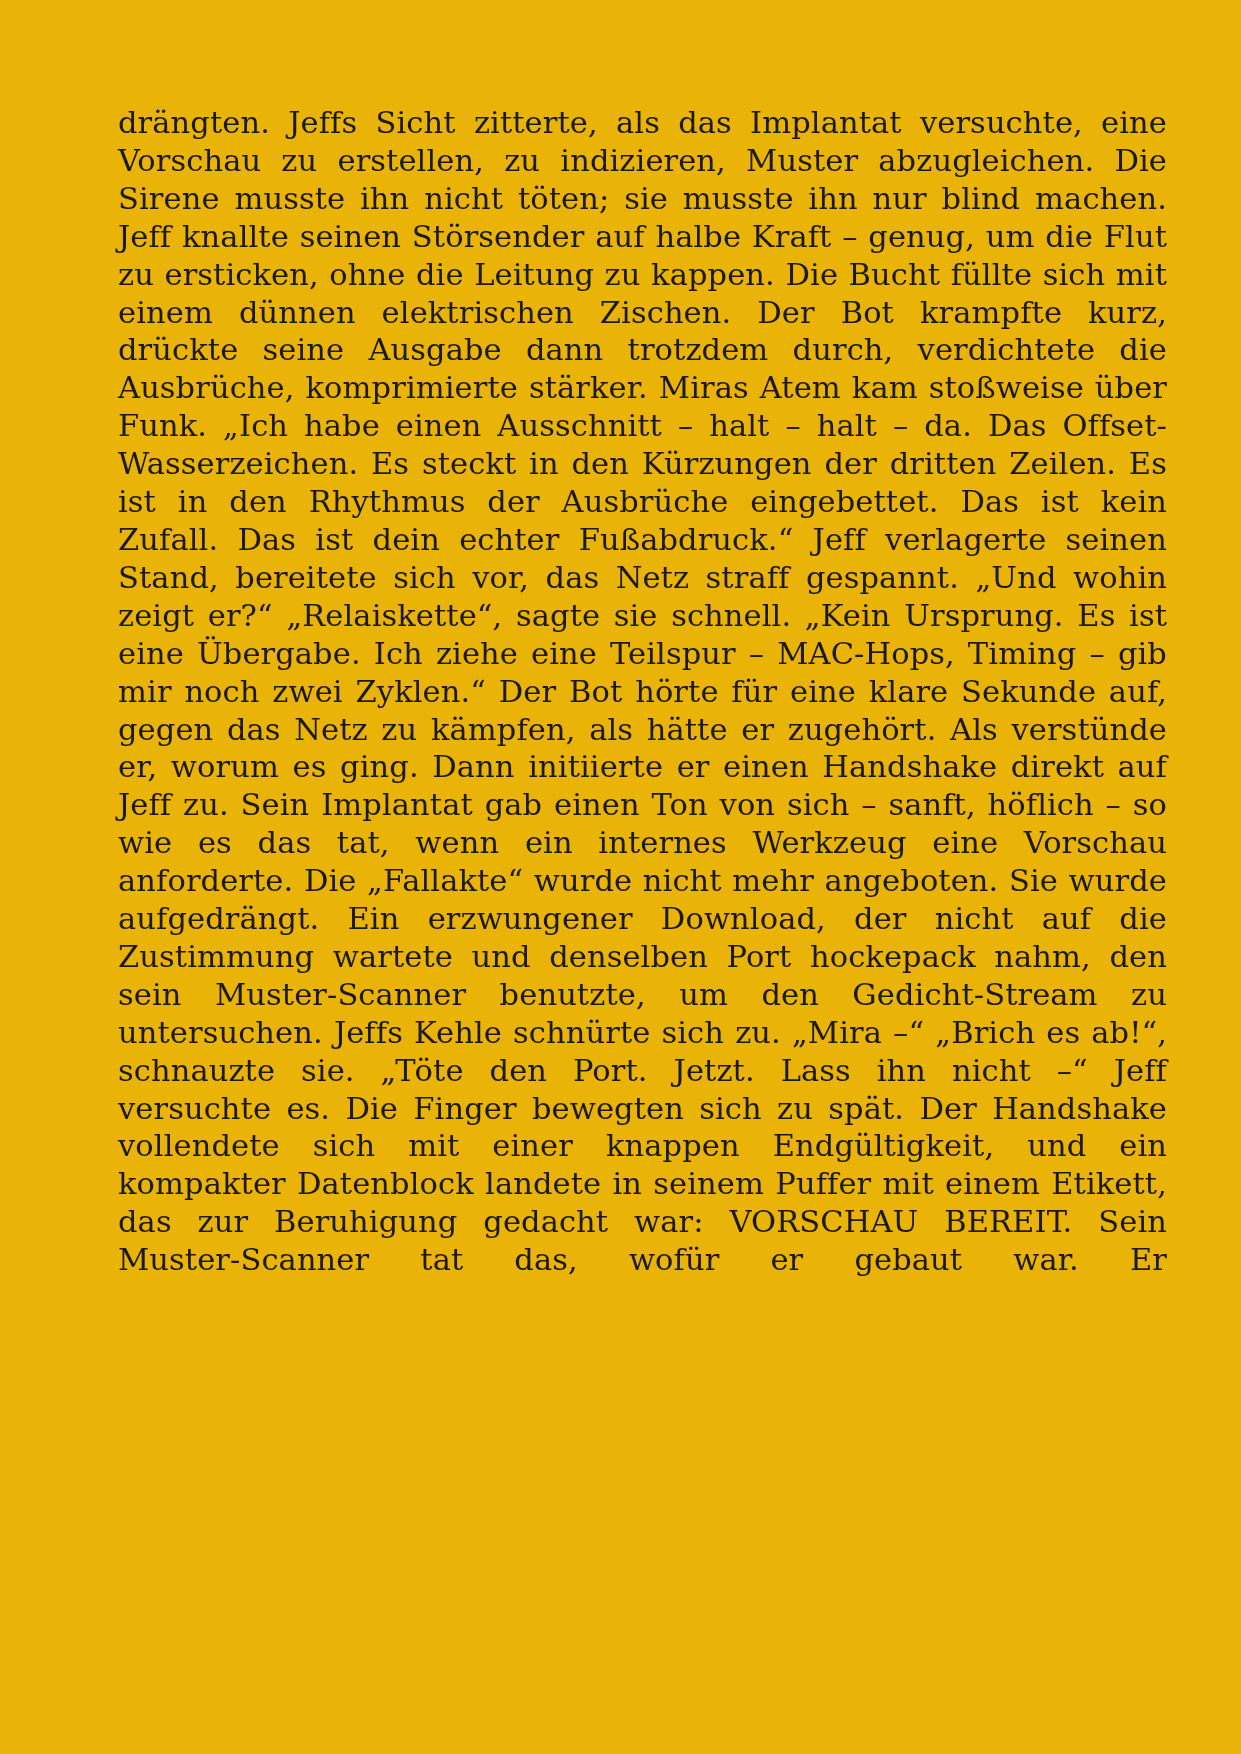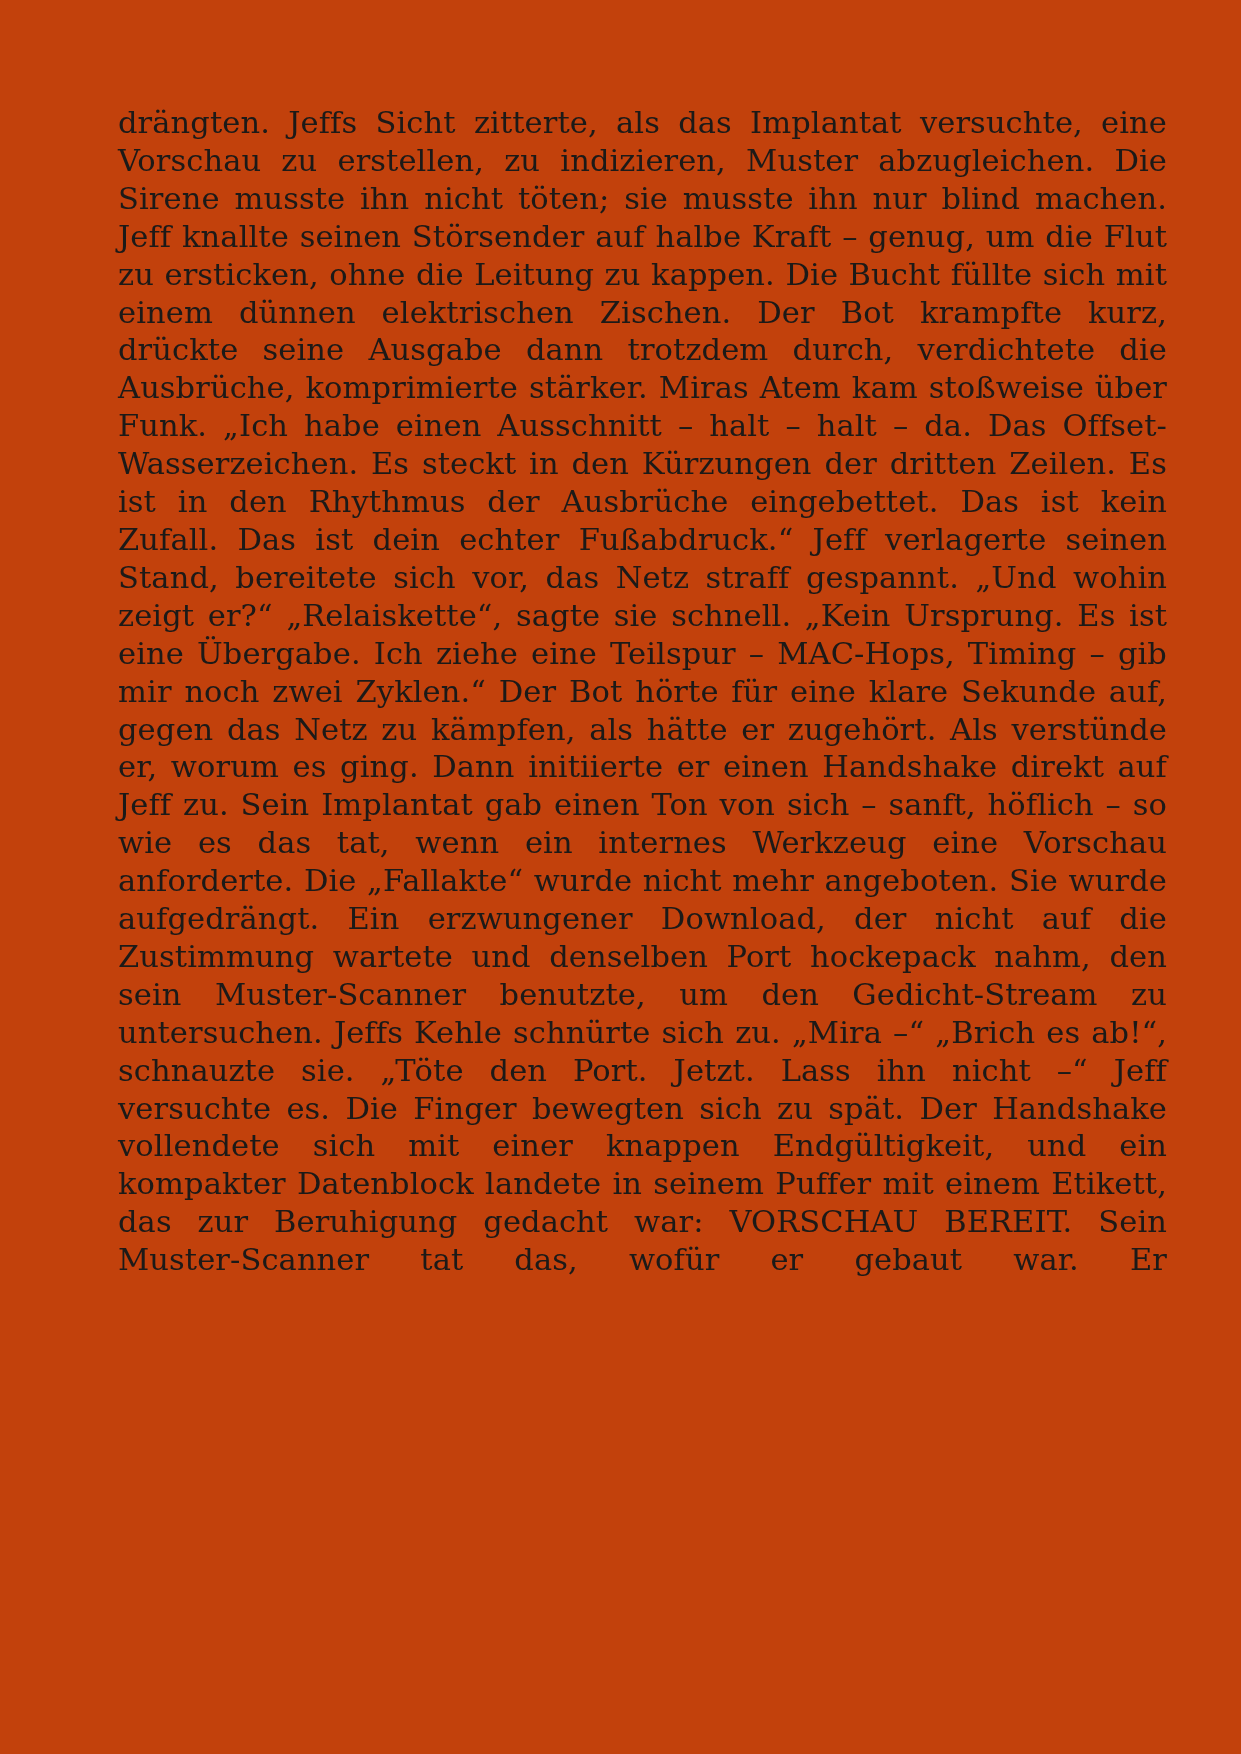--- a/index.html
+++ b/index.html
@@ -11,21 +11,21 @@
     height: 1754px;
     background: #e3d2ab;
     font-family: "DejaVu Serif", serif;
     overflow: hidden;
   }
 
   .page {
     box-sizing: border-box;
     width: 1241px;
     height: 1754px;
-    background: #c2410c;
+    background: #eab308;
     padding: 104px 74px 118px 118px;
     position: relative;
   }
 
   .body-text {
     font-family: "DejaVu Serif", serif;
     font-size: 30.5px;
     line-height: 37.9px;
     color: #1c1a18;
     text-align: justify;

